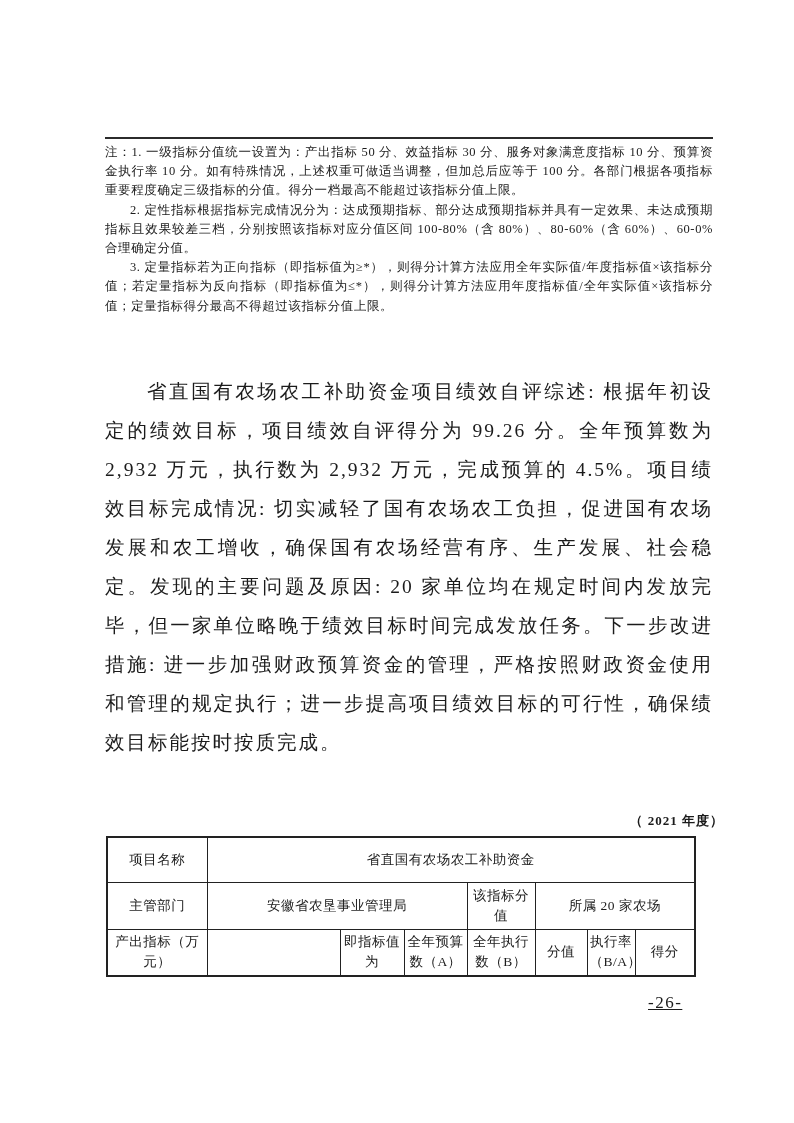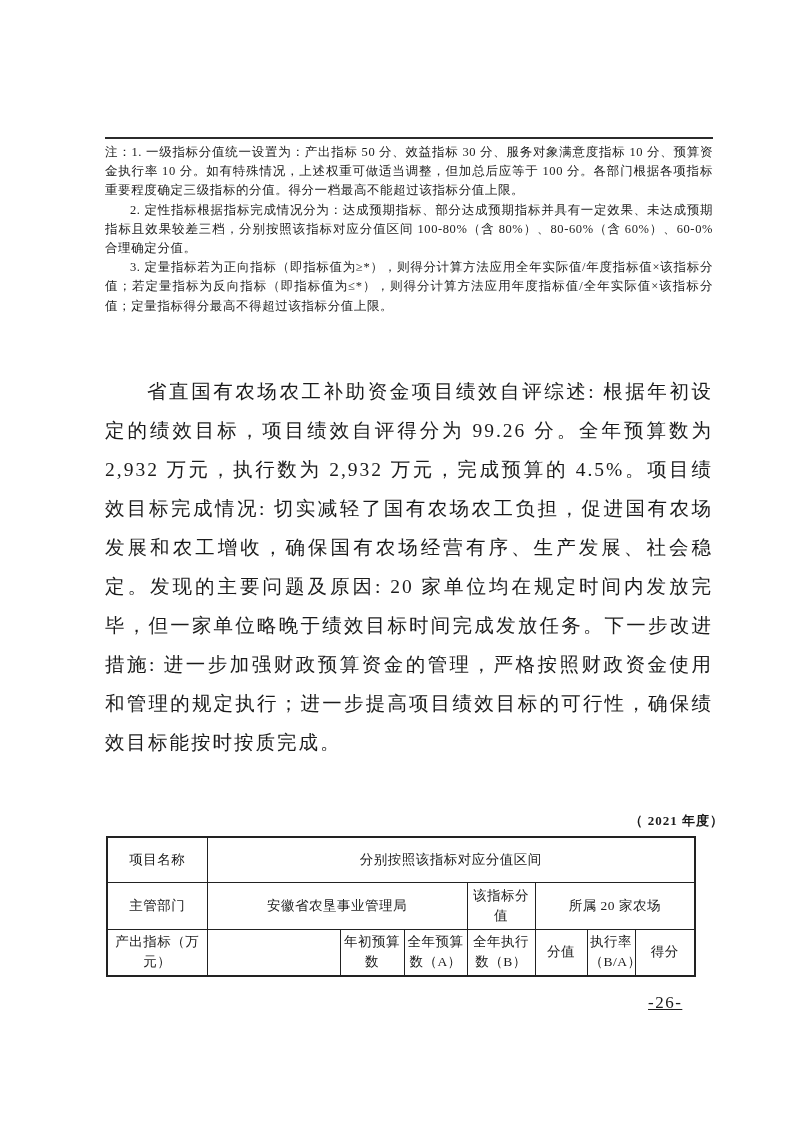--- a/index.html
+++ b/index.html
@@ -86,32 +86,32 @@
         <col style="width:64px">
         <col style="width:63px">
       <col style="width:68px">
         <col style="width:52px">
         <col style="width:48px">
         <col style="width:60px">
     </colgroup>
     <tbody>
       <tr class="r1">
         <td>项目名称</td>
-        <td colspan="7">分别按照该指标对应分值区间</td>
+        <td colspan="7">省直国有农场农工补助资金</td>
       </tr>
       <tr class="r2">
         <td>主管部门</td>
         <td colspan="3">安徽省农垦事业管理局</td>
         <td>该指标分值</td>
         <td colspan="3">所属 20 家农场</td>
       </tr>
       <tr class="r3">
         <td>产出指标（万元）</td>
         <td></td>
-        <td>年初预算数</td>
+        <td>即指标值为</td>
         <td>全年预算数（A）</td>
         <td>全年执行数（B）</td>
         <td>分值</td>
         <td>执行率（B/A）</td>
         <td>得分</td>
       </tr>
     </tbody>
   </table>
 
   <div class="pagenum">-26-</div>

